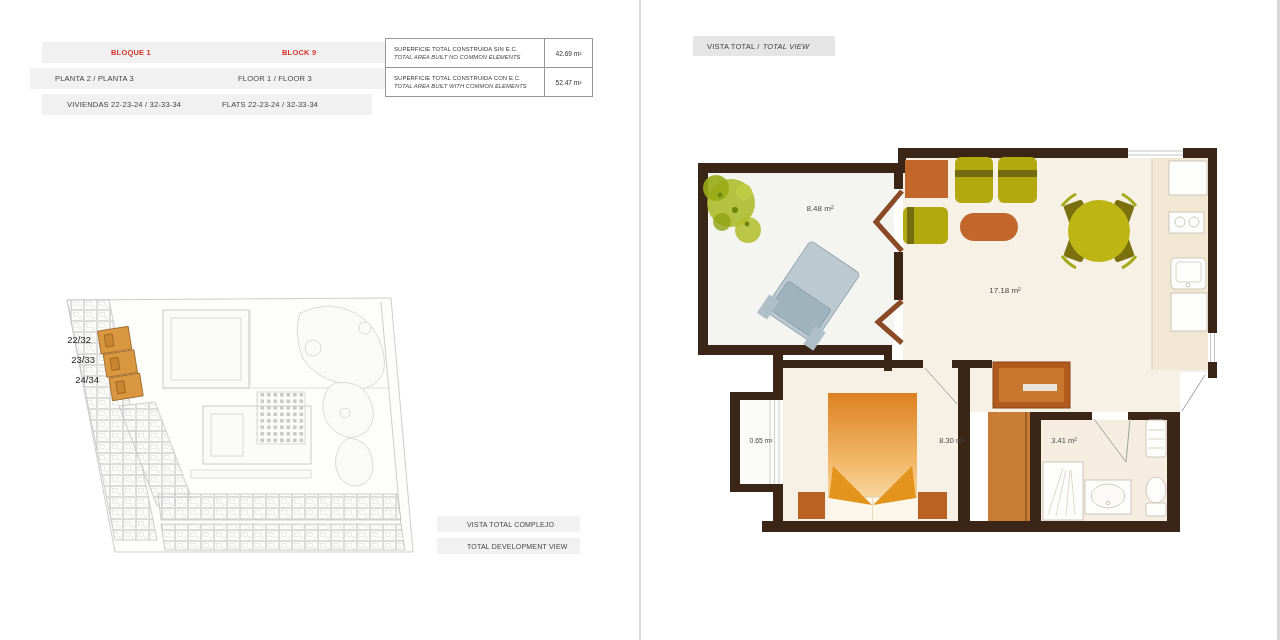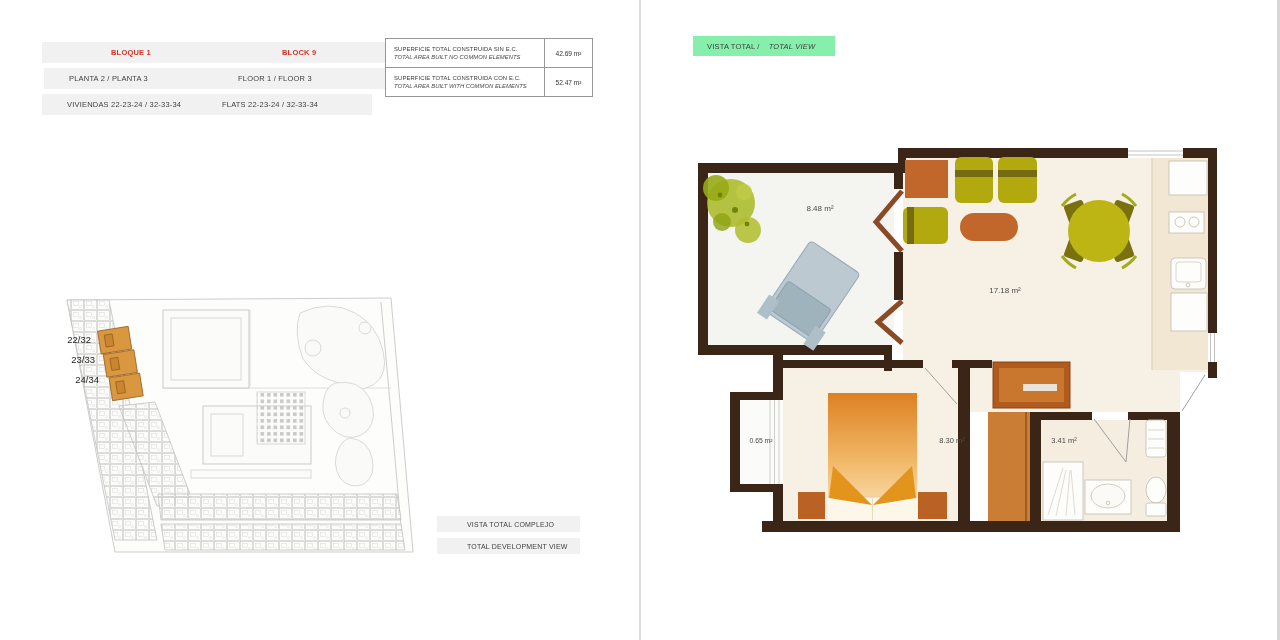--- a/index.html
+++ b/index.html
@@ -22,37 +22,37 @@
   .alabel{width:146px;padding:7px 4px 7px 8px;border-right:1px solid #979797;}
   .alabel .es{display:block;font-size:5.9px;color:#3a3a3a;letter-spacing:.1px;}
   .alabel .en{display:block;font-size:5.9px;color:#4a4a4a;font-style:italic;margin-top:2px;}
   .aval{flex:1;display:flex;align-items:center;justify-content:center;font-size:6.6px;color:#333;}
 
   
   .fbar{position:absolute;background:#f1f1f1;height:16px;display:flex;align-items:center;padding-left:30px;width:113px;}
   .fbar span{font-size:7px;color:#3f3f3f;letter-spacing:.2px;white-space:nowrap;}
 
   
-  .title-bar{position:absolute;left:693px;top:36px;width:128px;height:20px;background:#86efac;display:flex;align-items:center;padding-left:14px;}
+  .title-bar{position:absolute;left:693px;top:36px;width:128px;height:20px;background:#e5e5e5;display:flex;align-items:center;padding-left:14px;}
   .title-bar span{font-size:7.5px;color:#3f3f3f;letter-spacing:.2px;white-space:nowrap;}
-  .title-bar .it{font-style:italic;margin-left:9px;}
+  .title-bar .it{font-style:italic;margin-left:3px;}
 
   svg{position:absolute;}
   svg text{font-family:"Liberation Sans","DejaVu Sans",sans-serif;}
 </style>
 </head>
 <body>
 
 <div class="divider"></div>
 <div class="right-edge"></div>
 
 <div class="hbar" style="left:42px;top:42px;width:168px;padding-left:25px;">
   <span class="red">BLOQUE 1</span>
 </div>
-<div class="hbar" style="left:44px;top:68px;width:168px;padding-left:25px;">
+<div class="hbar" style="left:30px;top:68px;width:168px;padding-left:25px;">
   <span>PLANTA 2 / PLANTA 3</span>
 </div>
 <div class="hbar" style="left:42px;top:94px;width:168px;padding-left:25px;align-items:center;">
   <span>VIVIENDAS 22-23-24 / 32-33-34</span>
 </div>
 
 <div class="hbar" style="left:214px;top:42px;width:150px;padding-left:24px;">
   <span class="red">BLOCK 9</span>
 </div>
 <div class="hbar" style="left:214px;top:68px;width:150px;padding-left:24px;">

